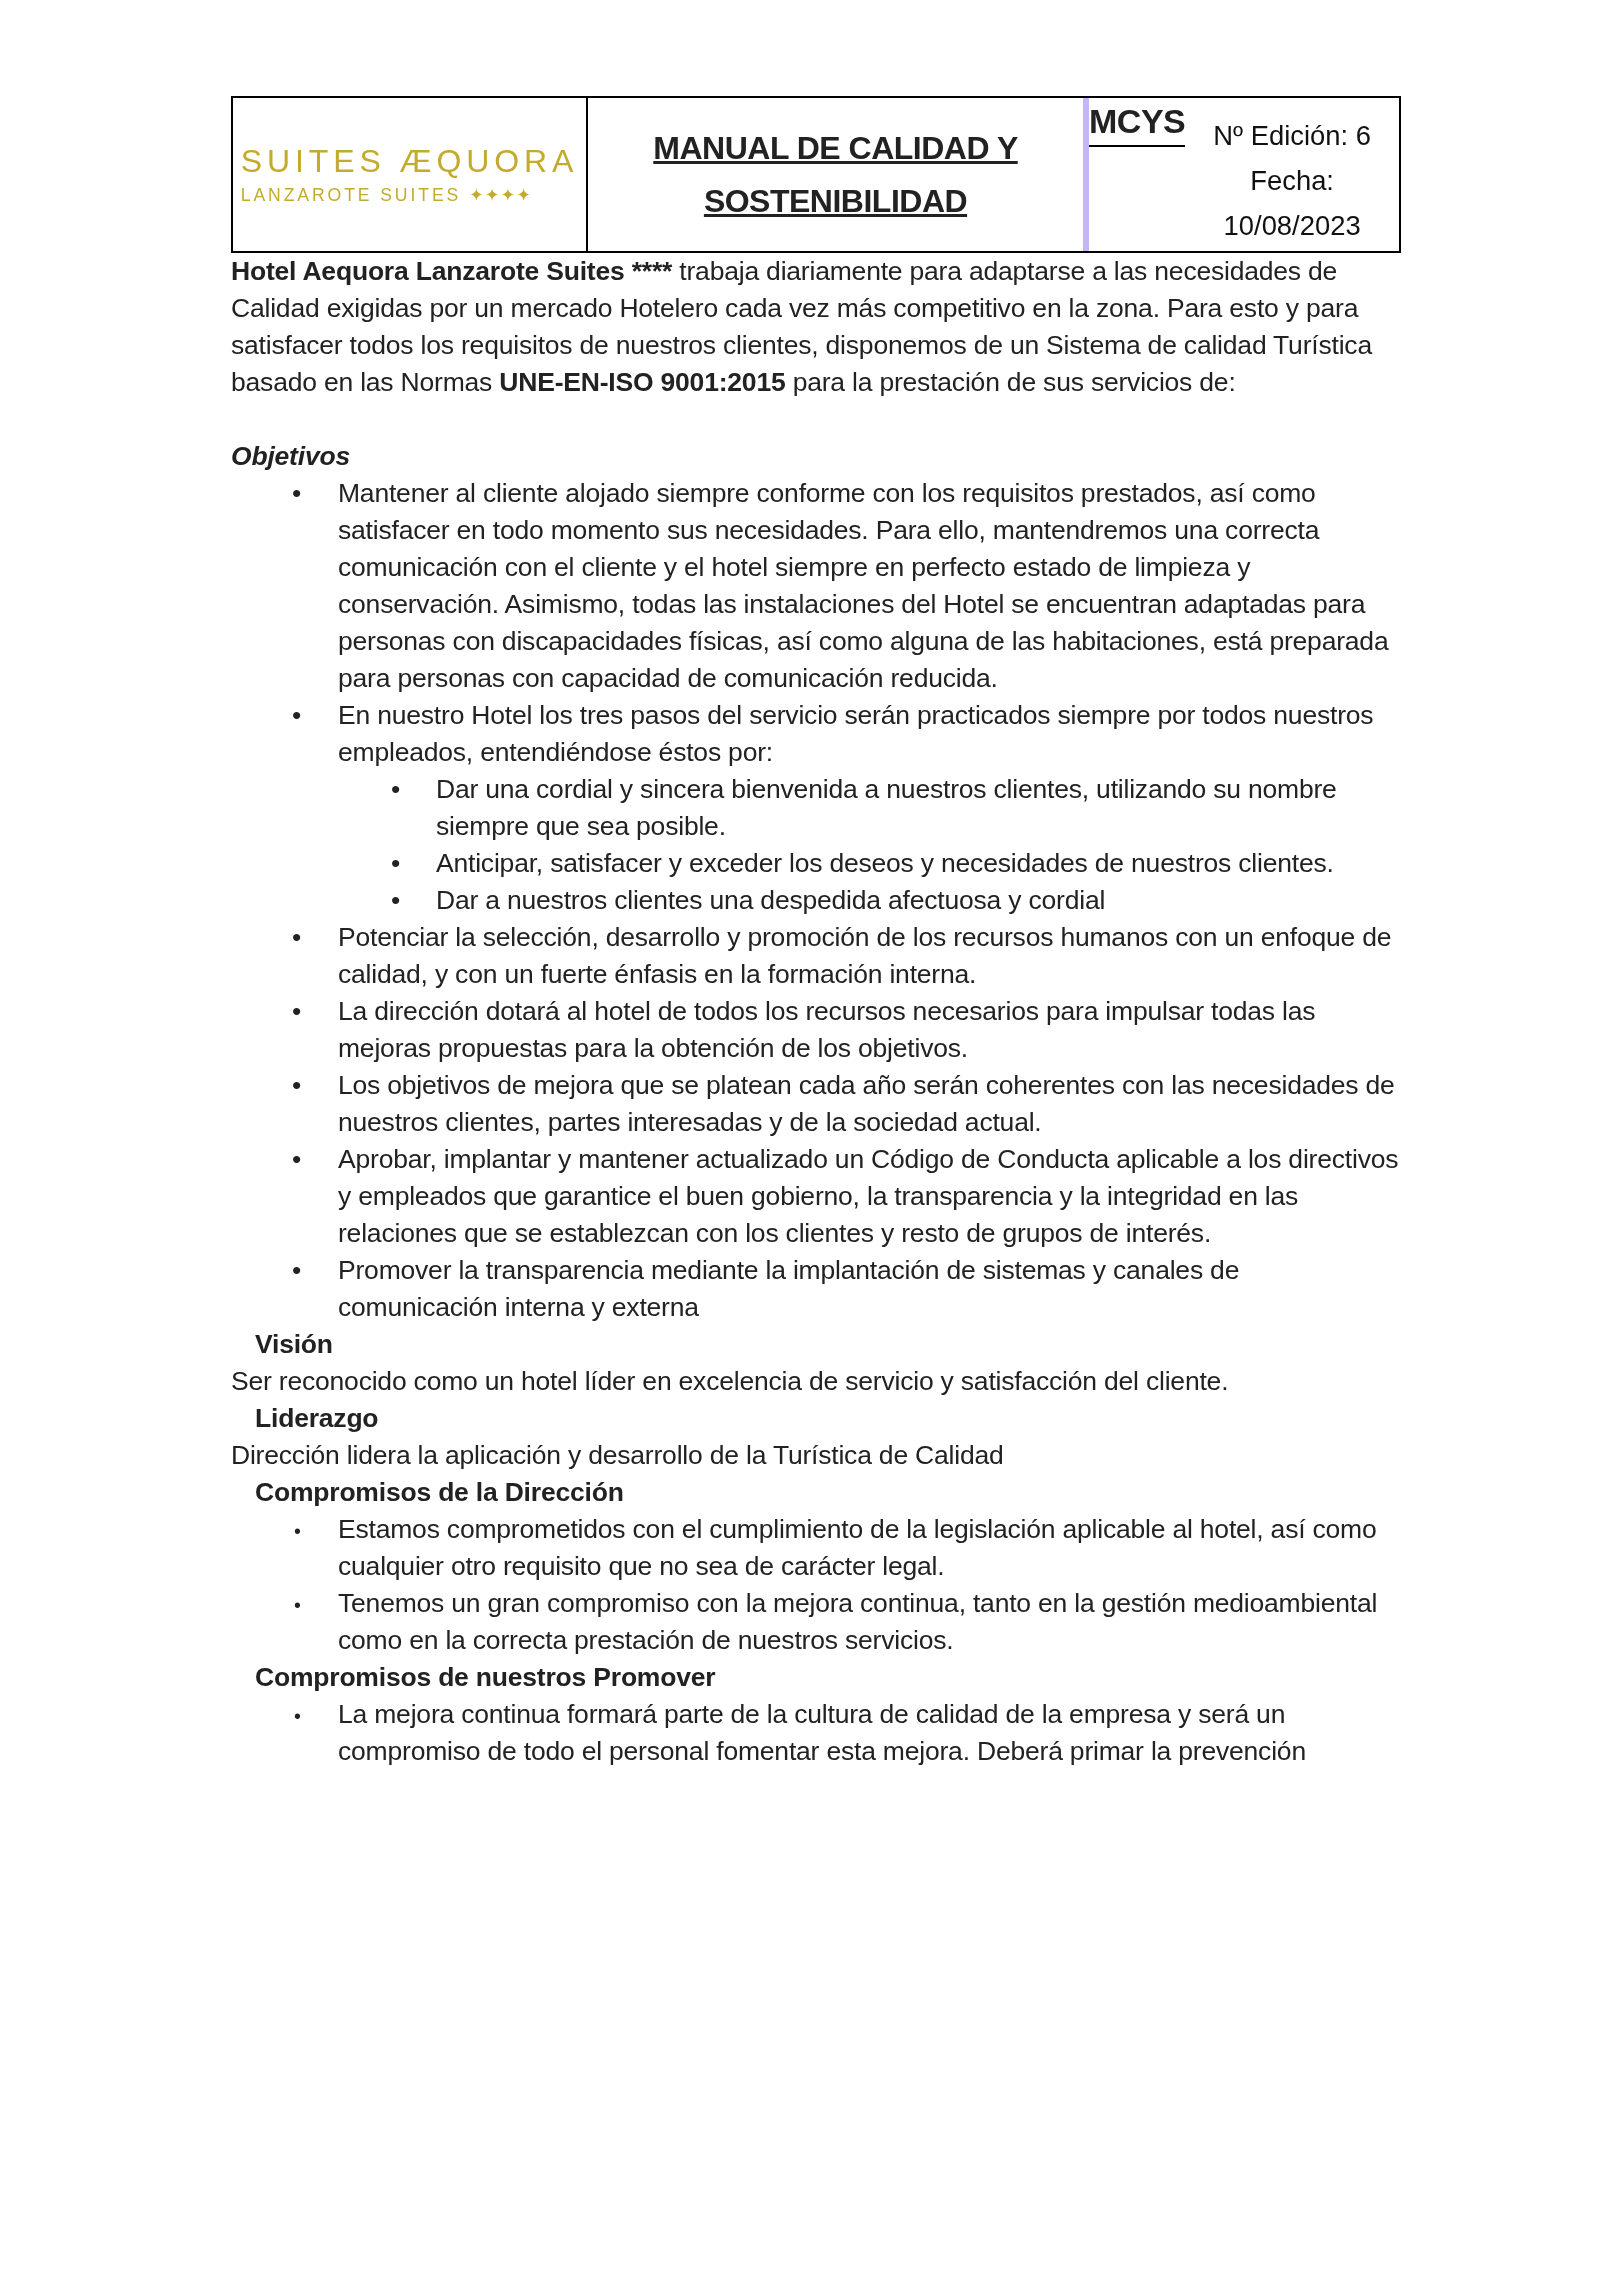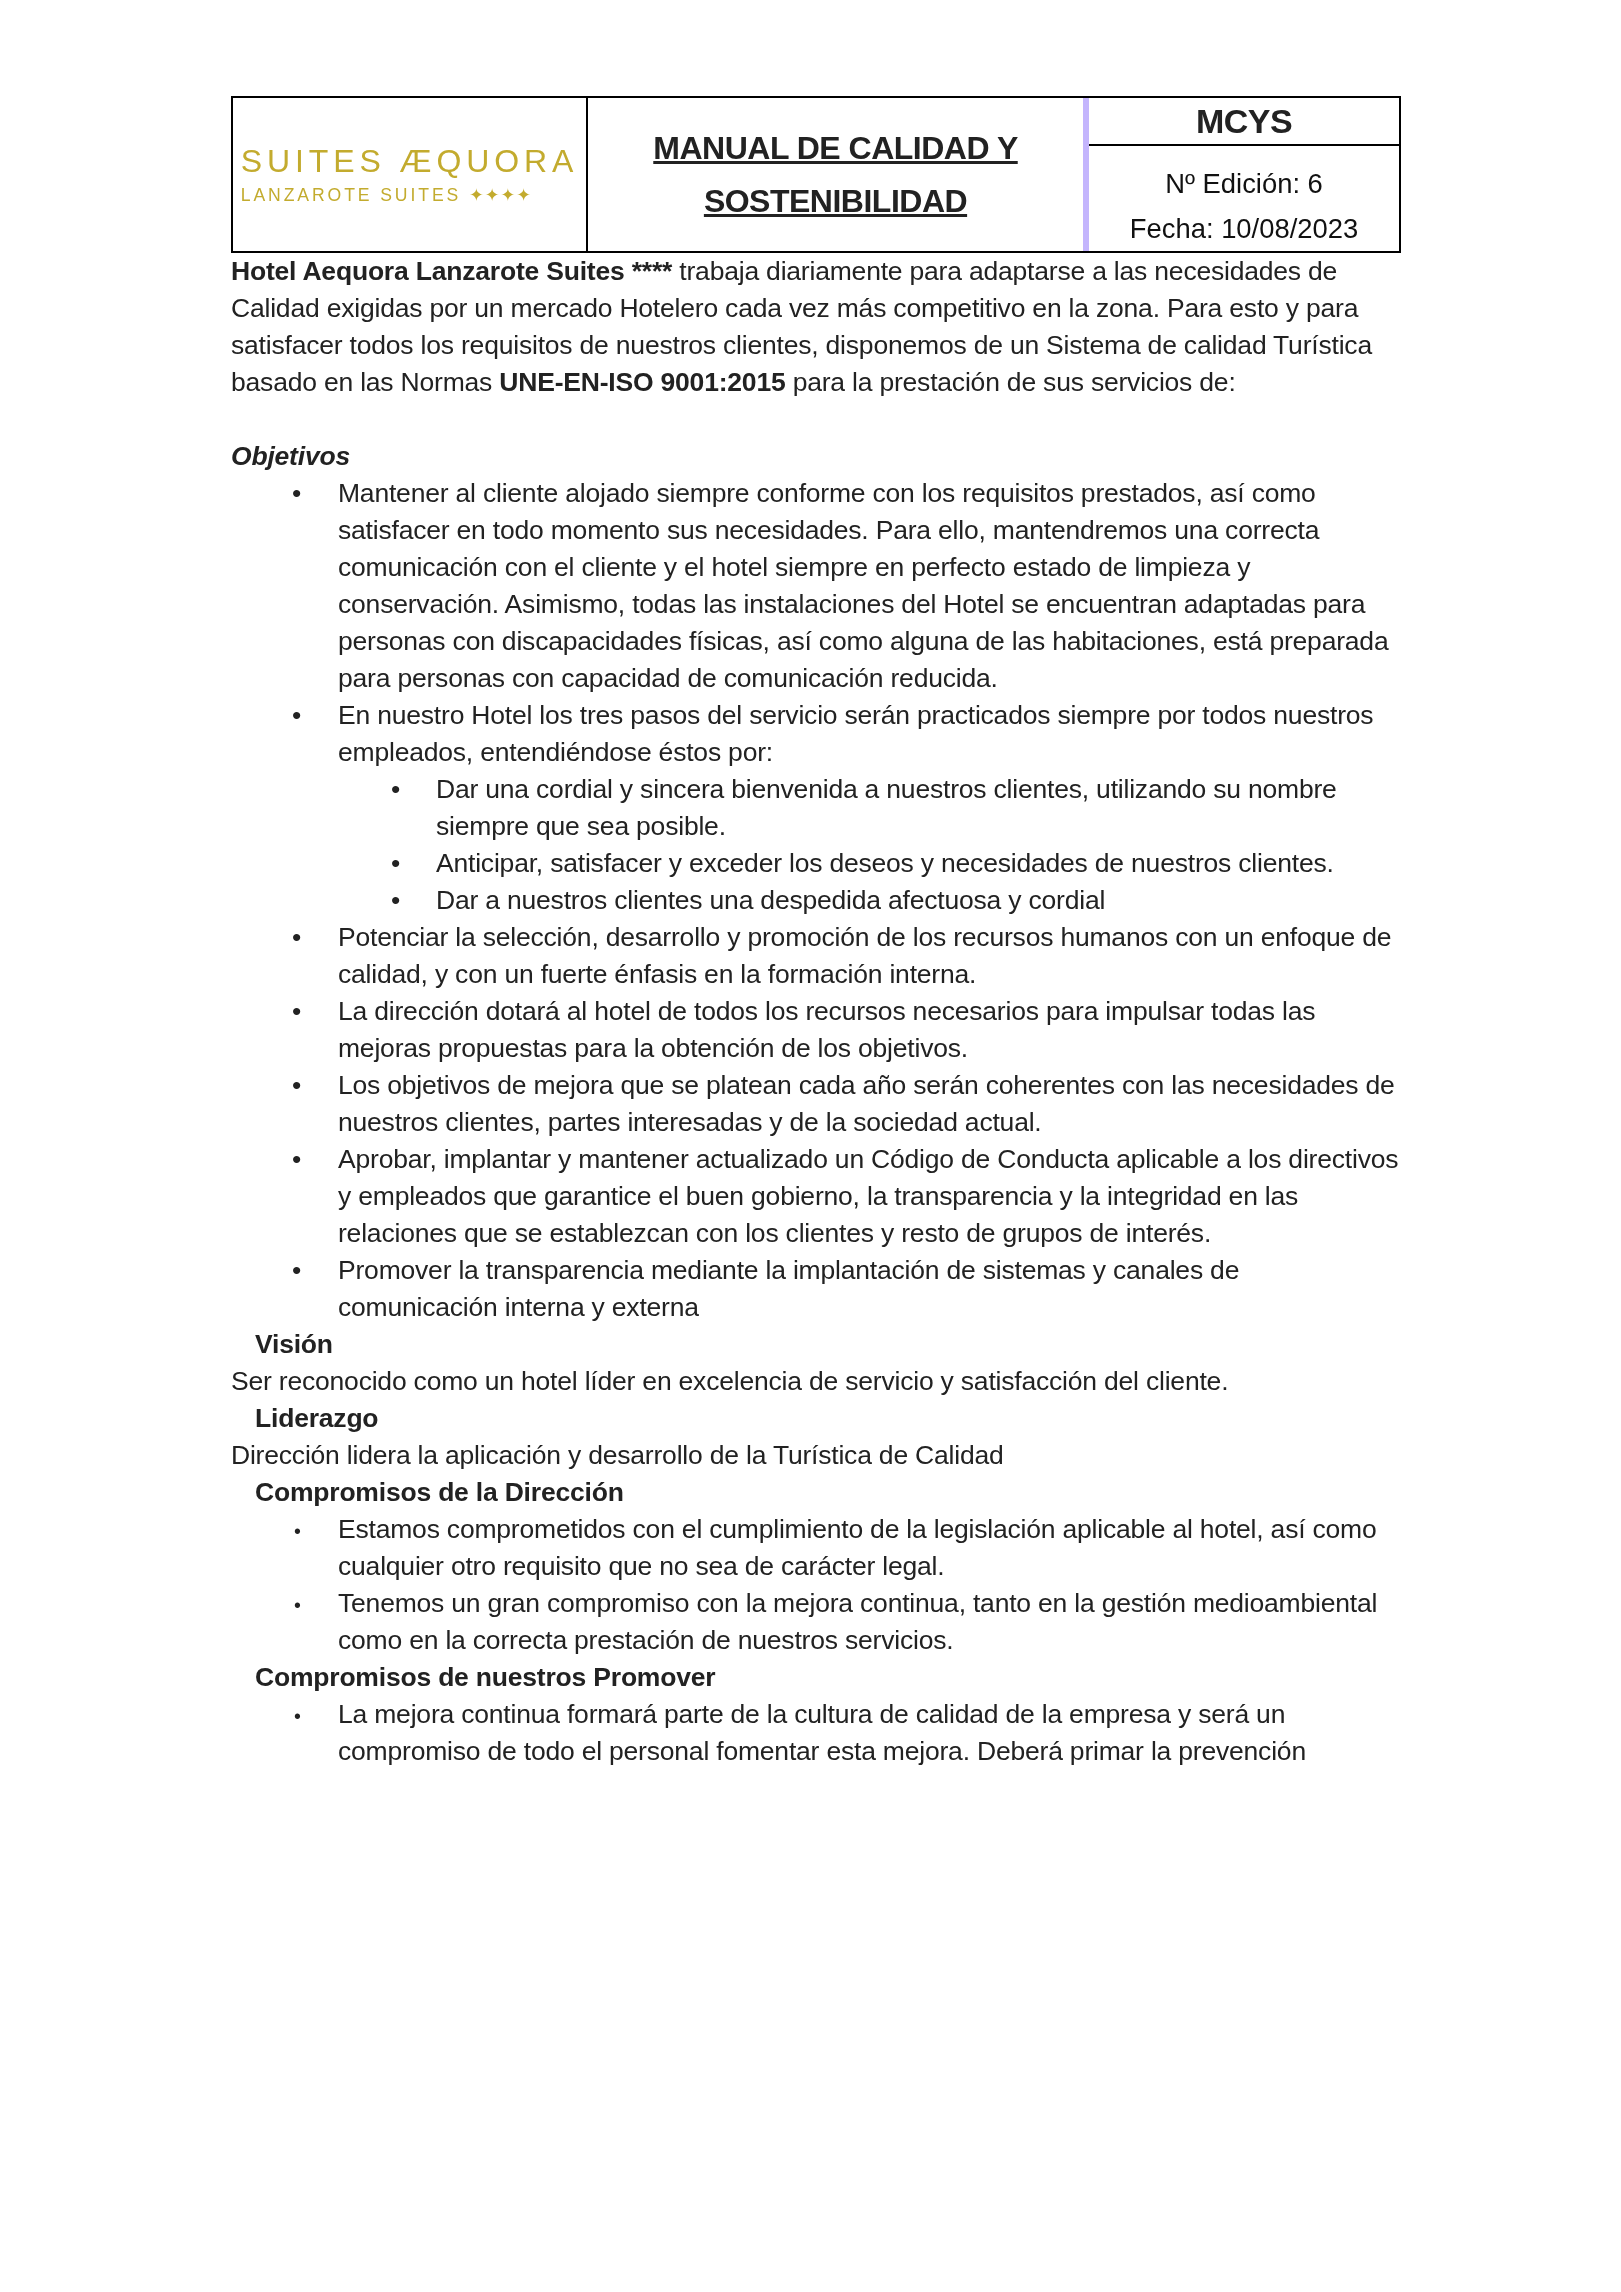--- a/index.html
+++ b/index.html
@@ -69,21 +69,21 @@
   .manual-title {
     font-weight: bold;
     font-size: 32px;
     line-height: 53px;
     letter-spacing: -0.5px;
     max-width: 431px;
   }
   .cell-code {
     width: 310px;
     display: flex;
-    flex-direction: column;
+    flex-direction: row;
   }
   .code-top {
     height: 47px;
     border-bottom: 2.9px solid #000000;
     display: flex;
     align-items: center;
     justify-content: center;
     font-weight: bold;
     font-size: 34px;
     letter-spacing: -0.5px;

